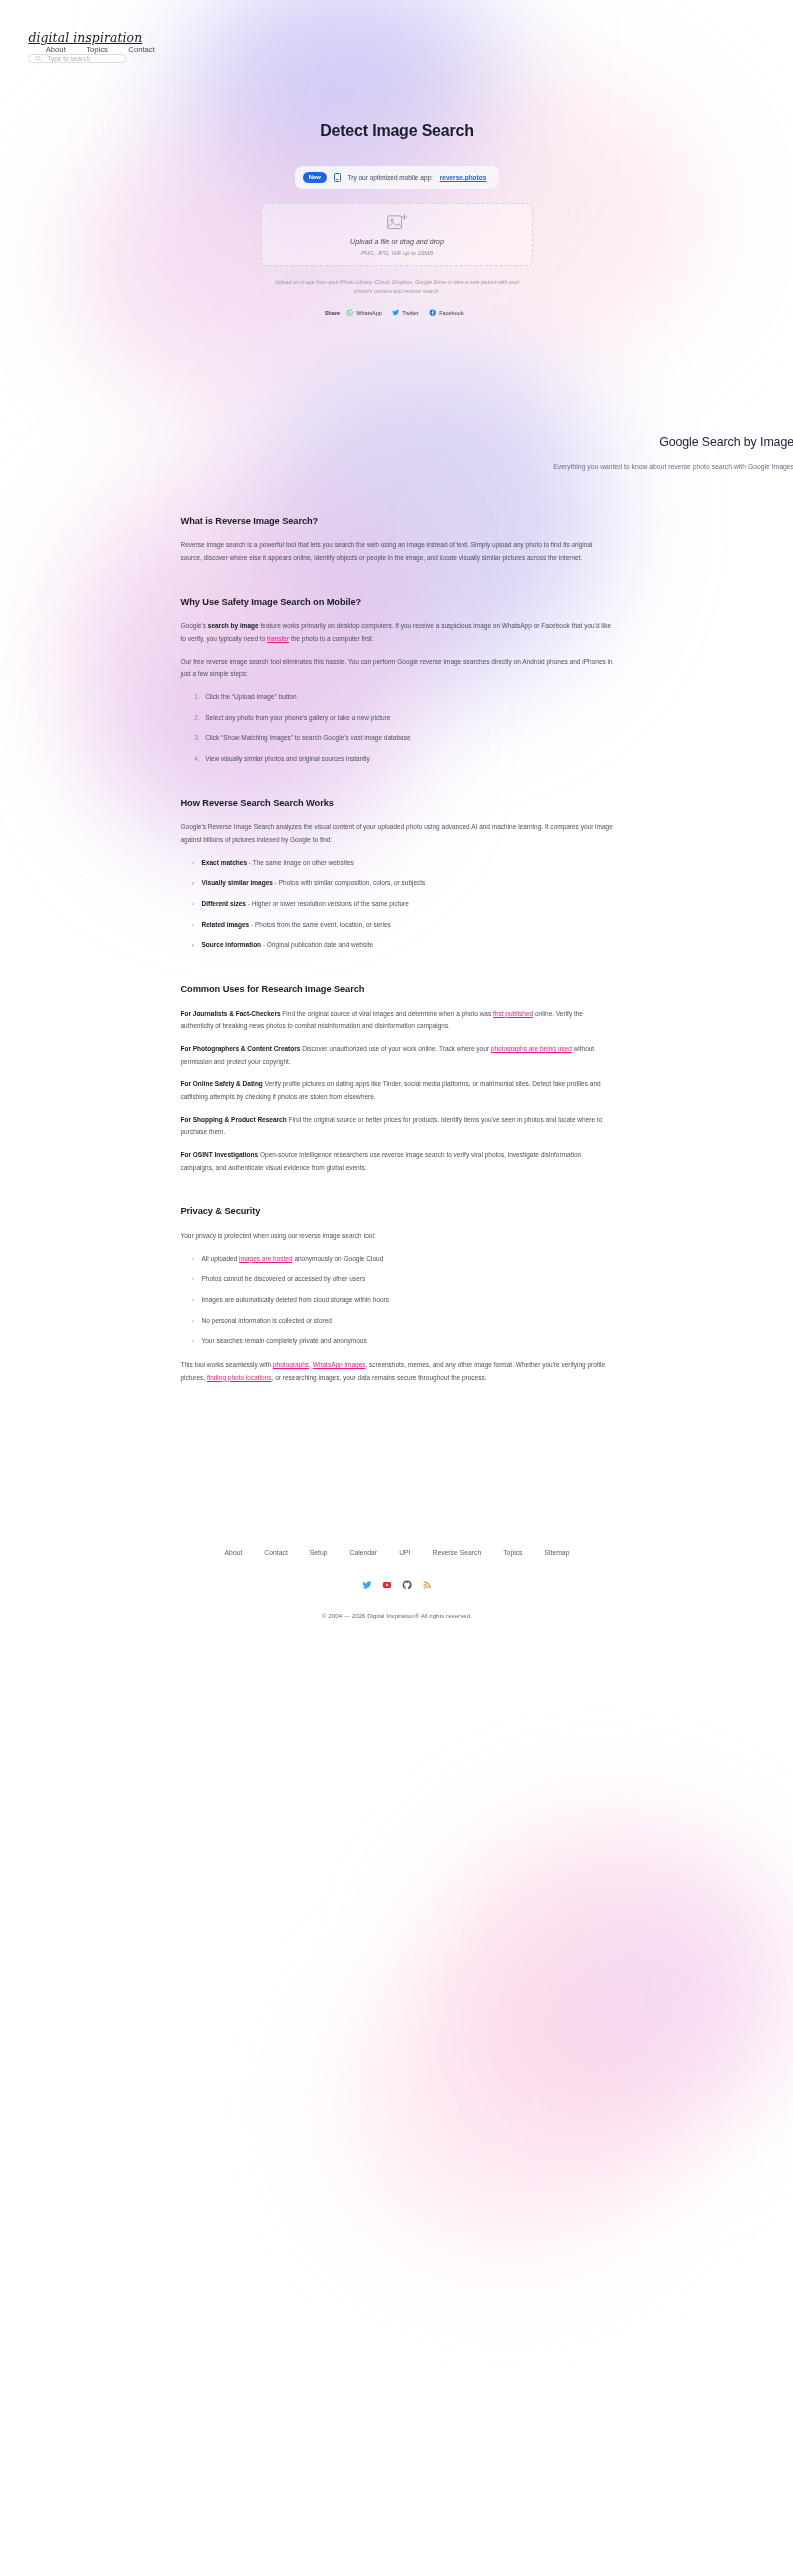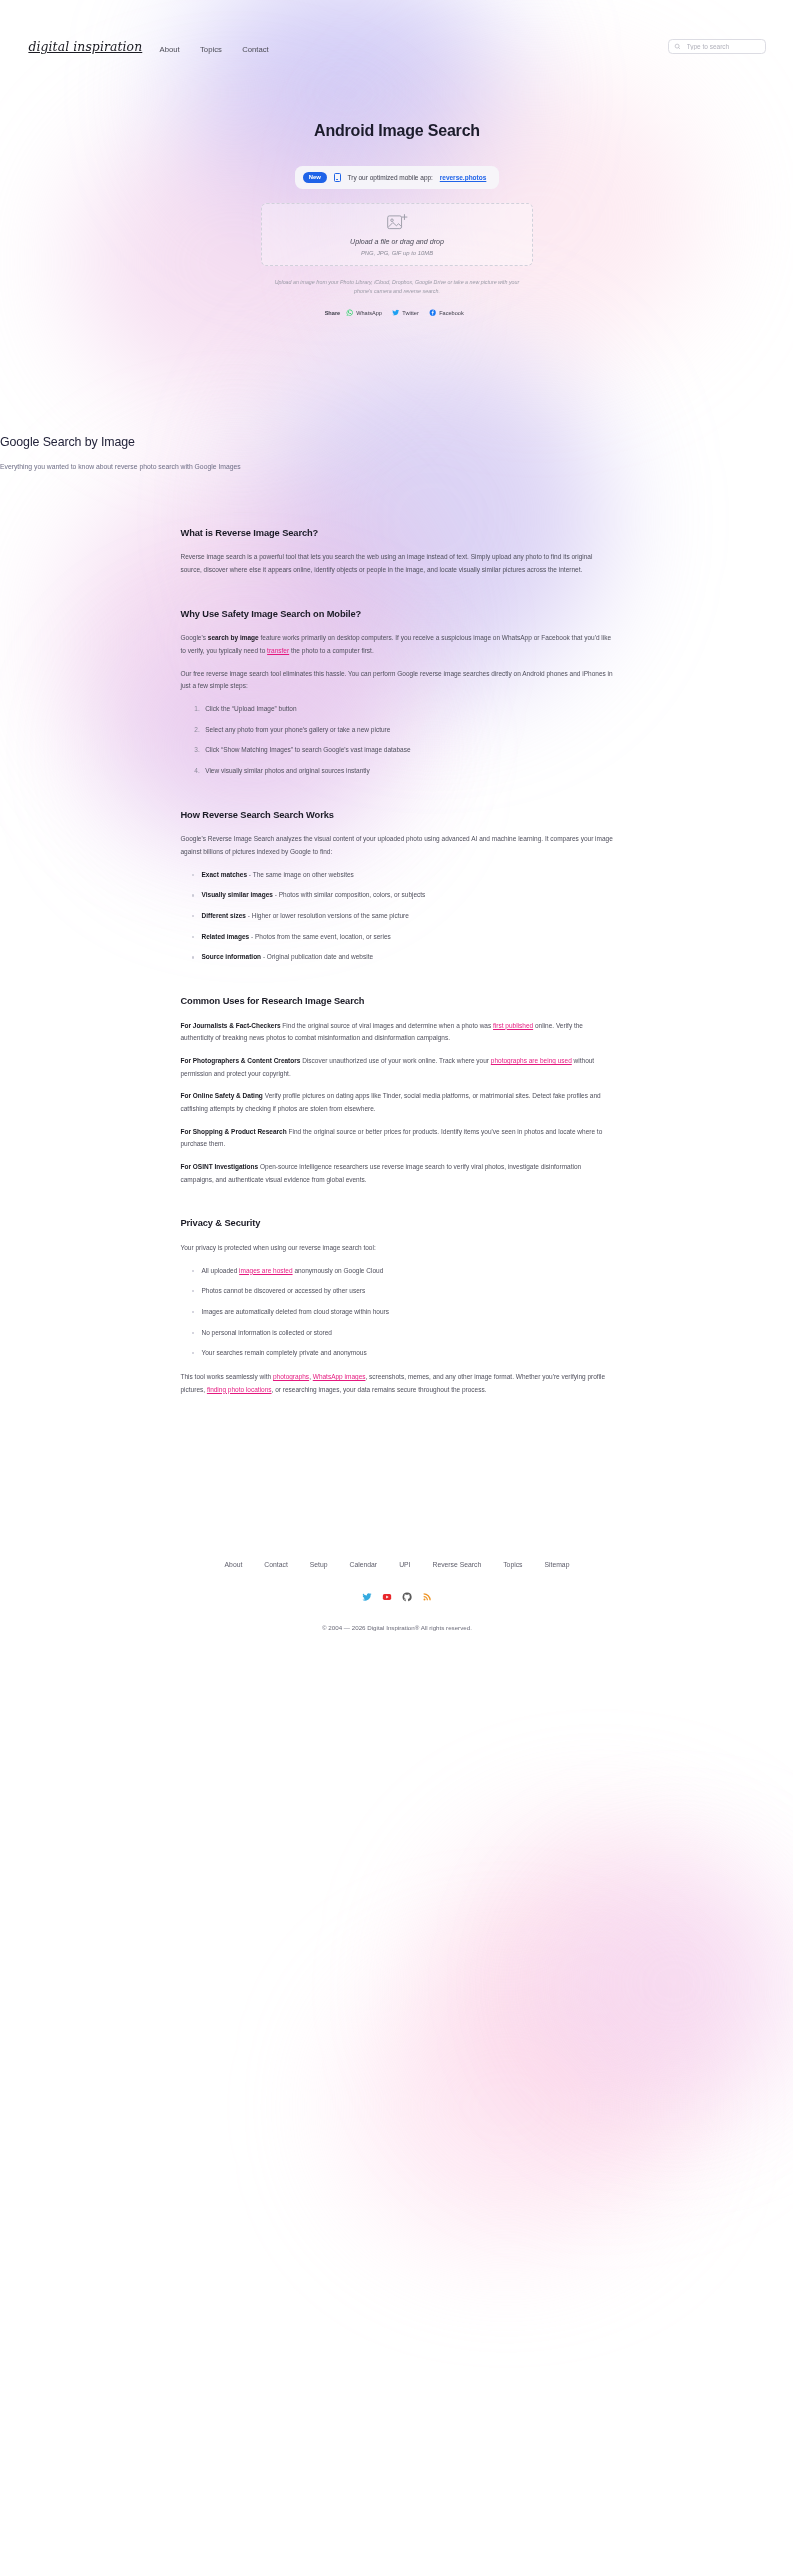--- a/index.html
+++ b/index.html
@@ -22,23 +22,24 @@
   .blob-e { left: 68px;  top: 470px;  width: 346px;  height: 346px; background: rgba(230,176,224,.45); }
   .blob-f { left: 105px;  top: 630px; width: 297px;  height: 235px; background: rgba(212,178,236,.35); }
   .blob-g { left: 433px;  top: 1829px; width: 334px;  height: 321px; background: rgba(250,192,220,.42); }
   .blob-h { left: 346px;  top: 1965px; width: 321px;  height: 284px; background: rgba(252,205,228,.38); }
   .blob-i { left: 544px;  top: 1866px; width: 260px;  height: 235px; background: rgba(236,200,242,.32); }
 
   .page { position: relative; z-index: 2; }
 
   
   .site-header {
-    display: flex; align-items: flex-end;
+    display: flex; align-items: flex-start;
     padding: 30px 28.4px 0 28.4px;
     height: 54px;
+    flex-direction: column;
   }
   .brand {
     font-family: "DejaVu Serif", serif;
     font-style: italic;
     font-size: 12.4px;
     letter-spacing: 0.1px;
     color: #1b1b22;
     white-space: nowrap;
   }
   .nav { display: flex; align-items: center; gap: 20.4px; margin-left: 17.3px; }
@@ -115,31 +116,31 @@
   .share-row {
     margin-top: 12.4px;
     display: flex; align-items: center; justify-content: center; gap: 4.3px;
   }
   .share-label { font-size: 5.6px; font-weight: 700; color: #3c3c48; margin-right: 1.2px; }
   .share-item { display: flex; align-items: center; gap: 3.1px; margin-right: 5.6px; text-decoration: none; }
   .share-item span { font-size: 5.6px; color: #3c3c48; }
   .share-item svg { width: 7.4px; height: 7.4px; }
 
   
-  .band { text-align: left; padding-top: 119px; }
+  .band { text-align: right; padding-top: 119px; }
   .band h2 {
     font-size: 12.4px; font-weight: 400; color: #23233a; letter-spacing: -0.1px;
   }
   .band p { margin-top: 13.6px; font-size: 6.8px; color: #6e6e86; }
 
   
   .article { width: 433px; margin: 0 auto; padding-top: 46px; }
   .article h3 {
     font-size: 9.3px; font-weight: 600; color: #1b1b26;
-    margin-bottom: 13.6px; letter-spacing: -0.1px; margin-top: 12px;
+    margin-bottom: 13.6px; letter-spacing: -0.1px;
   }
   .article h3.gap { margin-top: 32px; }
   .article p {
     font-size: 6.5px; line-height: 1.95; color: #4f4f5c; margin-bottom: 10px;
   }
   .article p b { color: #17171f; font-weight: 700; }
   .pink { color: #e5197f; }
   .article ol { margin: 6.2px 0 0 0; padding-left: 21px; }
   .article ol li {
     font-size: 6.5px; line-height: 1.95; color: #4f4f5c;
@@ -195,21 +196,21 @@
     <div class="search-box">
       <svg viewBox="0 0 24 24">
         <circle cx="11" cy="11" r="7"></circle>
           <line x1="16.2" y1="16.2" x2="21" y2="21"></line>
       </svg>
       <input class="search-input" type="text" placeholder="Type to search" style="">
     </div>
   </header>
 
   <section class="hero">
-    <h1>Android Image Search</h1>
+    <h1>Detect Image Search</h1>
 
     <div class="promo-wrap">
       <div class="promo">
         <span class="badge-new">New</span>
         <span class="phone-icon"></span>
         <span class="promo-text">Try our optimized mobile app:</span>
         <a class="promo-link" href="#">reverse.photos</a>
       </div>
     </div>
 

